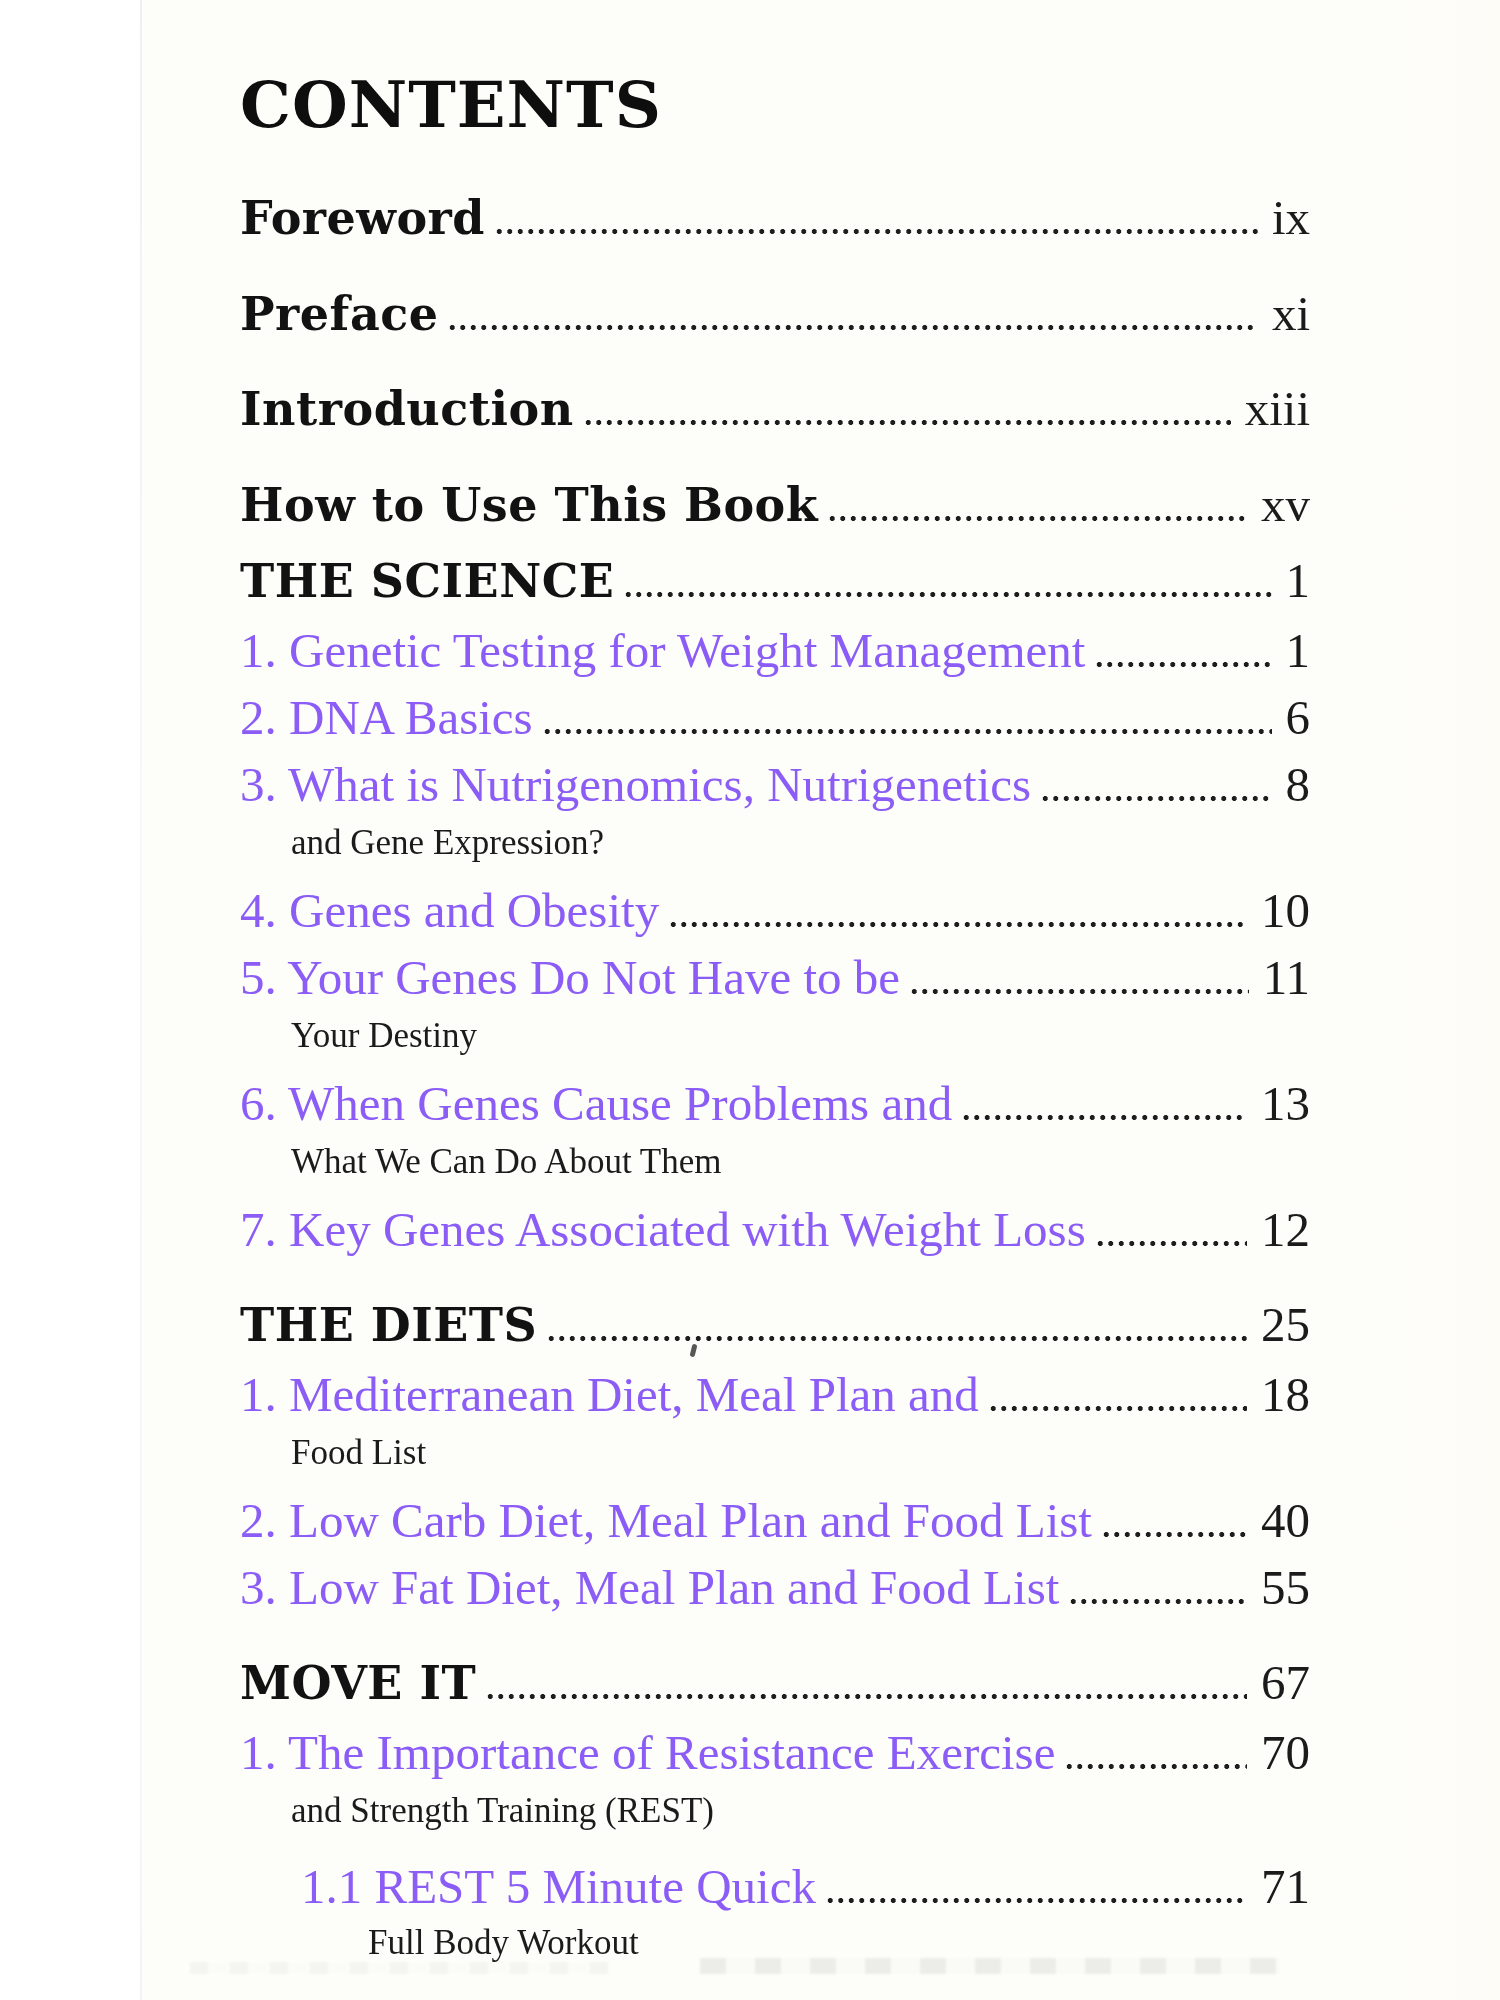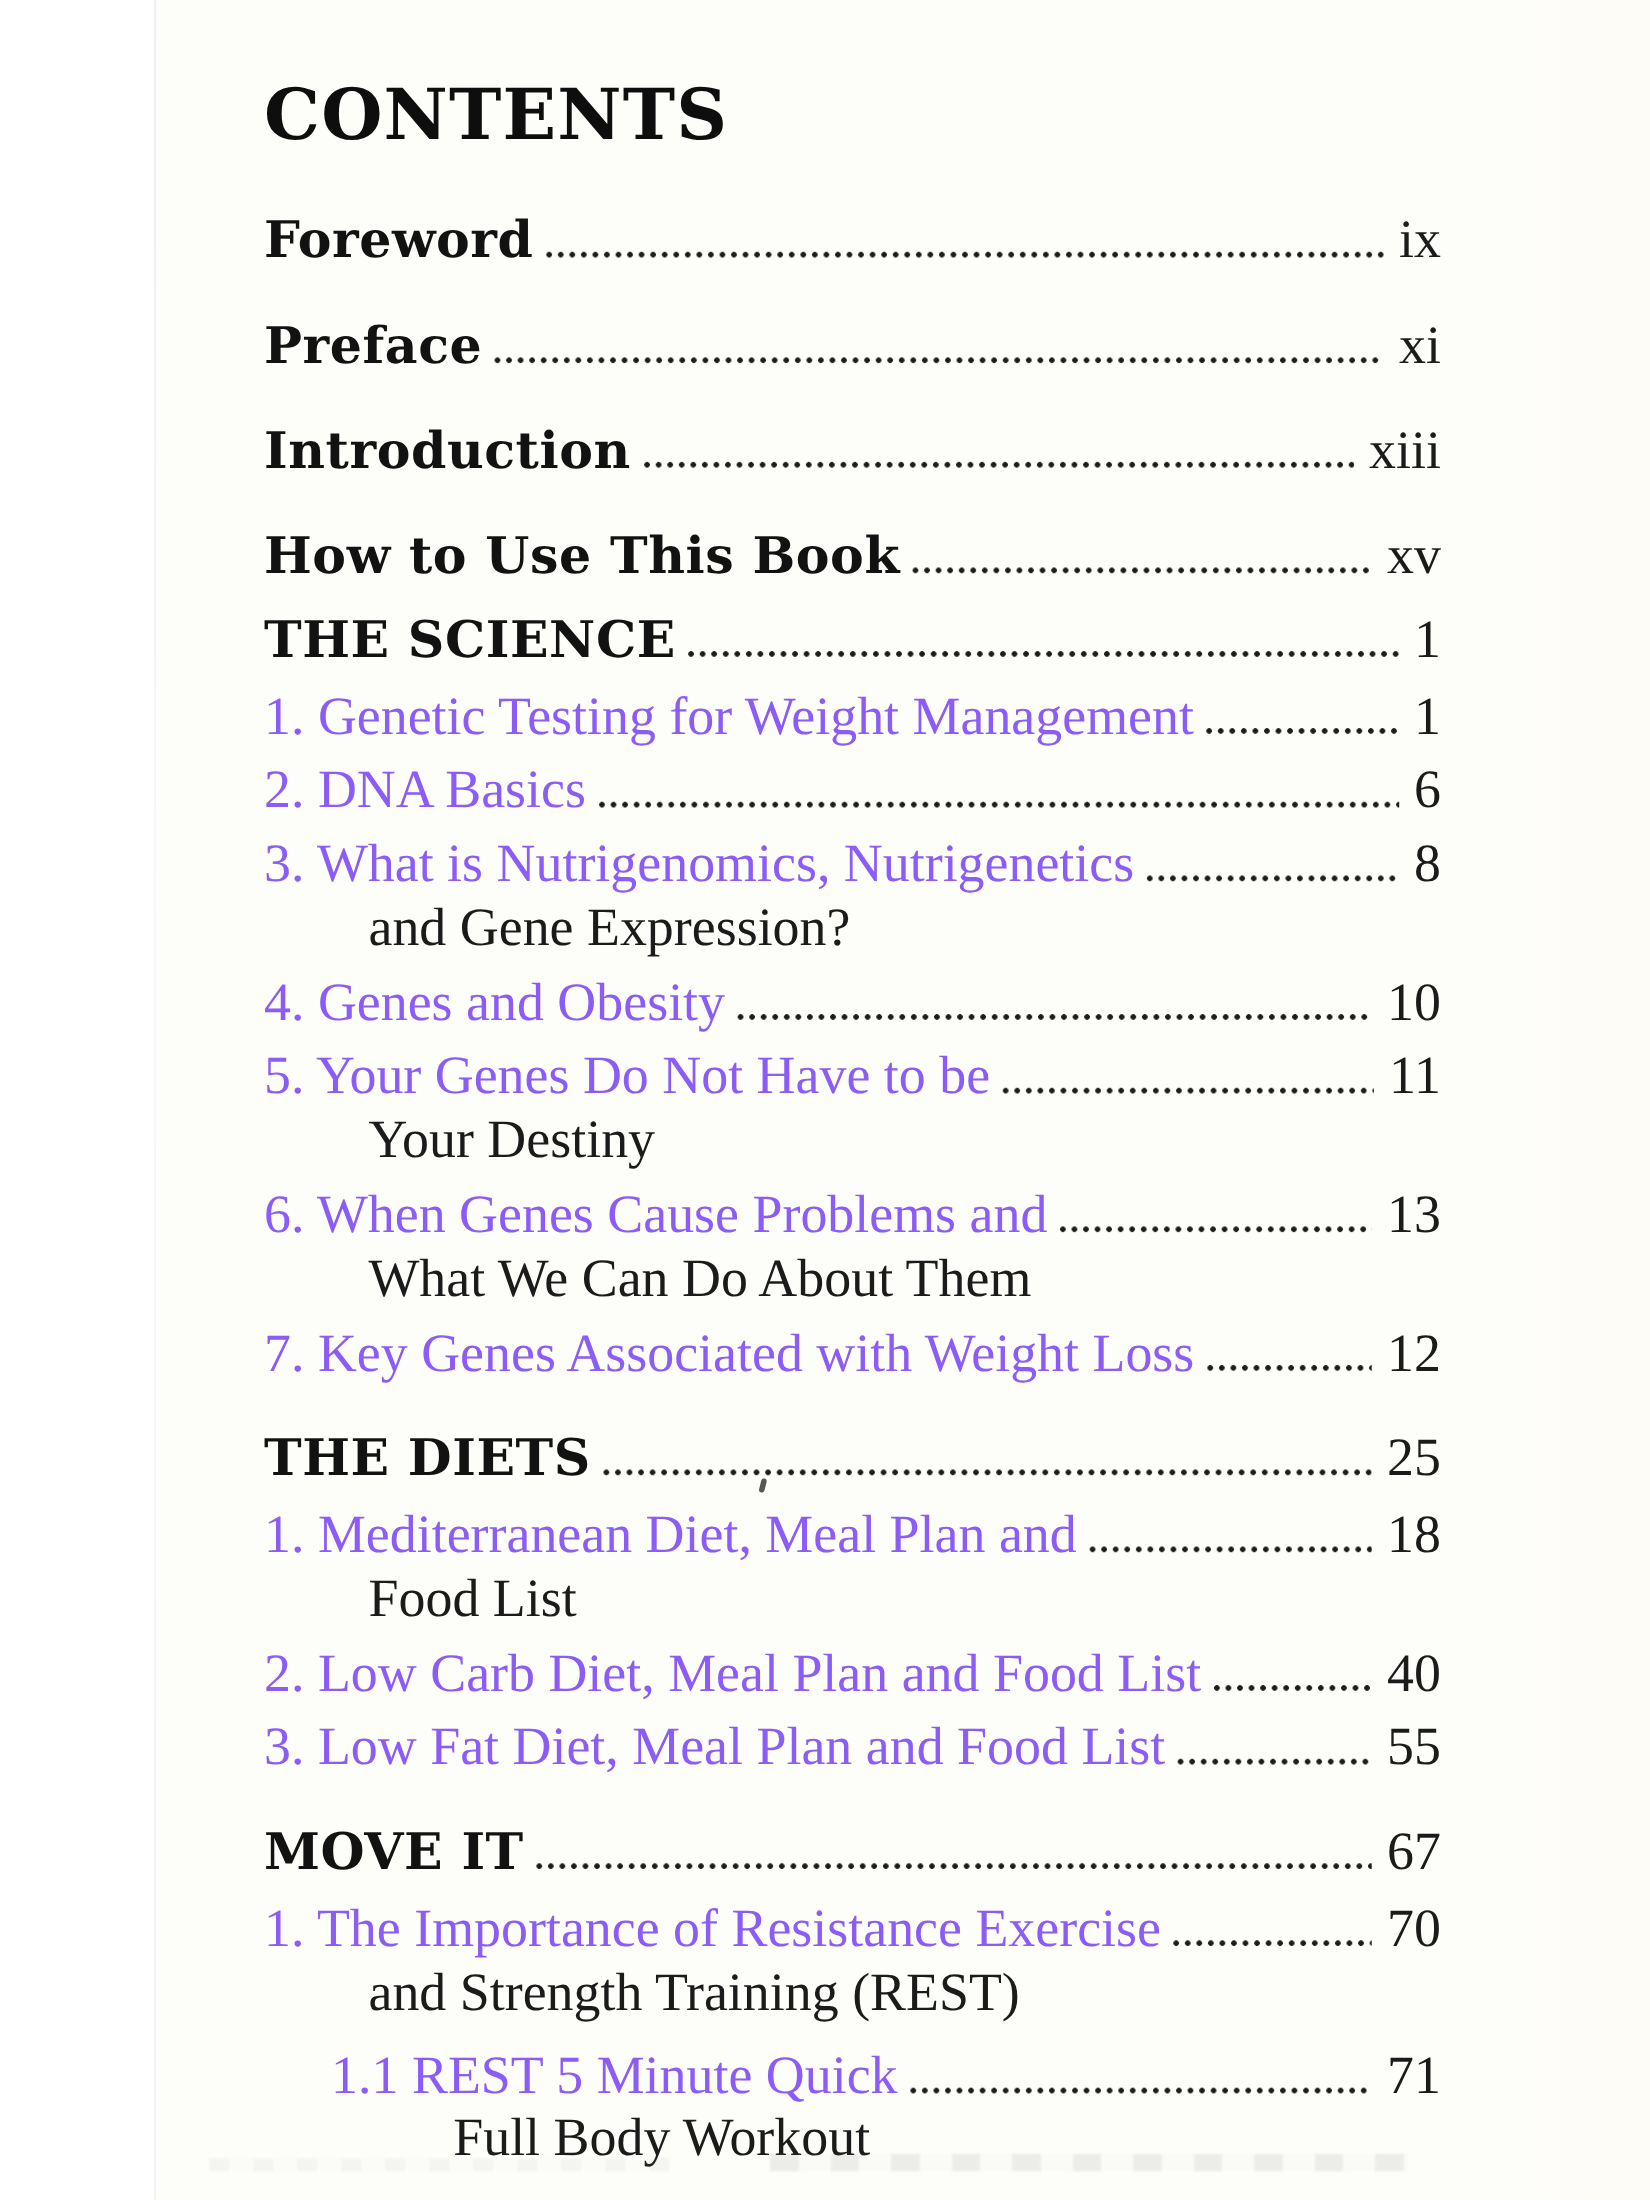--- a/index.html
+++ b/index.html
@@ -23,21 +23,21 @@
   .title-row{line-height:66px;}
   .title{
     font-family:"DejaVu Serif","Liberation Serif",serif;
     font-weight:bold;font-size:64px;letter-spacing:1px;color:#0e0e0e;
   }
   .fm, .heading{
     font-family:"DejaVu Serif","Liberation Serif",serif;
     font-weight:bold;font-size:46px;color:#121212;letter-spacing:.5px;
   }
   .item{font-size:49px;color:#8b5cf6;}
-  .cont{font-size:49px;color:#1b1b1b;margin-left:44px;}
+  .cont{font-size:35px;color:#1b1b1b;}
   .pg{font-size:49px;color:#1b1b1b;margin-left:2px;}
   .leader{
     flex:1 1 auto;align-self:stretch;
     margin:0 12px 0 9px;
     background-image:radial-gradient(circle,#1d1d1d 2.2px,rgba(0,0,0,0) 2.8px);
     background-size:10.5px 7px;
     background-repeat:repeat-x;
     background-position:left calc(100% - 8px);
   }
   .indent1{left:291px;}

